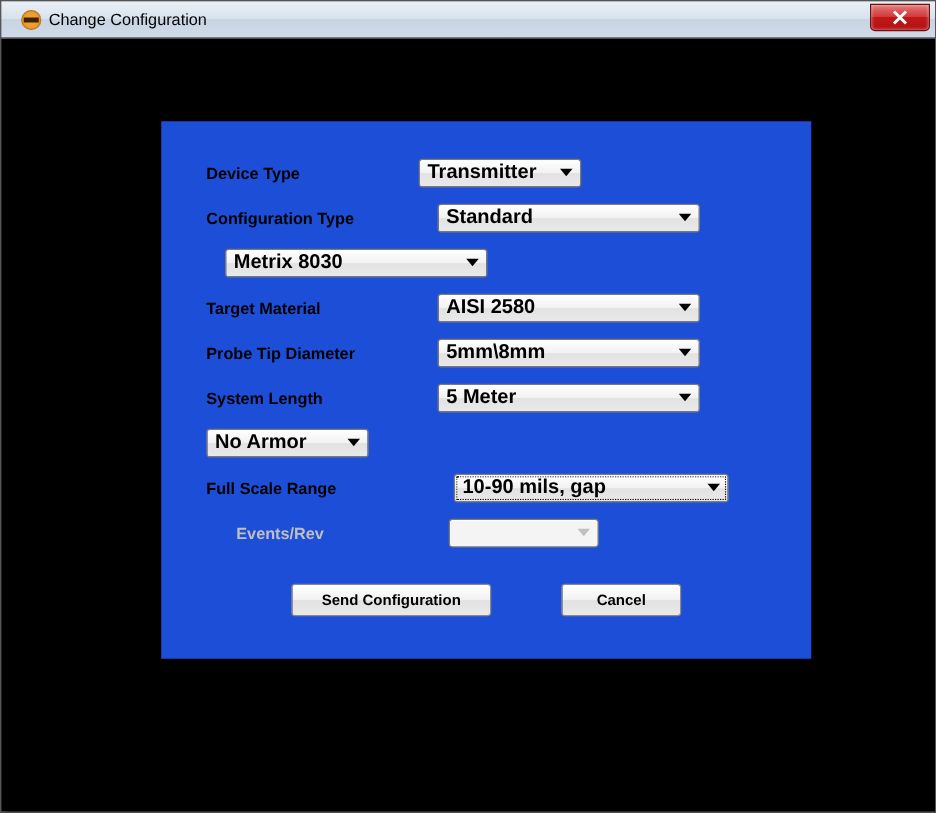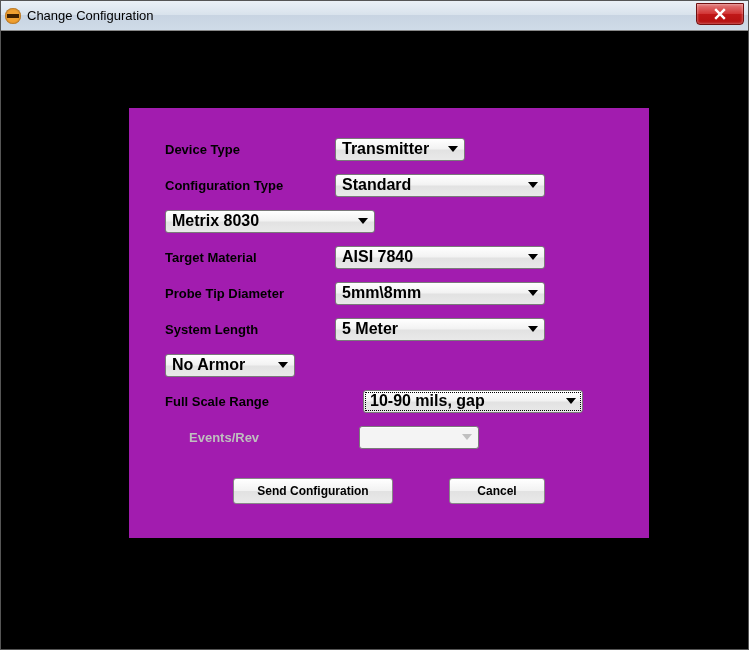--- a/index.html
+++ b/index.html
@@ -17,21 +17,21 @@
     height: 650px;
     background: #000;
     border: 1px solid #555;
     position: relative;
   }
   .titlebar {
     height: 30px;
     background: linear-gradient(to bottom, #eaf0f6, #d8e2ec 49%, #c8d4e2 50%, #cfdbe8);
     display: flex;
     align-items: center;
-    padding: 0 4px;
+    padding: 0 16px;
     position: relative;
     border-bottom: 1px solid #888;
   }
   .titlebar .app-icon {
     width: 16px;
     height: 16px;
     background: #f0a030;
     border-radius: 50%;
     margin-right: 6px;
     position: relative;
@@ -75,23 +75,23 @@
   }
   .inner-frame {
     width: 100%;
     height: 100%;
     background: #000;
     position: relative;
   }
   .white-panel {
     position: absolute;
     left: 106px;
-    top: 55px;
+    top: 44px;
     width: 520px;
-    background: #a21caf;
+    background: #1d4ed8;
     padding: 28px 36px 34px 36px;
   }
   .form-row {
     display: flex;
     align-items: center;
     margin-bottom: 10px;
     height: 26px;
   }
   .form-row .label {
     width: 170px;
@@ -130,21 +130,21 @@
   }
   .select.disabled {
     background: #f4f4f4;
     color: #bfbfbf;
     cursor: default;
   }
   .select.disabled .arrow {
     border-top-color: #c0c0c0;
   }
   .select.w-sm { width: 130px; }
-  .select.w-lg { width: 210px; }
+  .select.w-lg { width: 210px; margin-left: 15px; }
   .select.w-md { width: 130px; }
   .select.w-disabled { width: 120px; }
   .select.w-lg2 { width: 220px; }
   .select.focused {
     outline: 1px dotted #000;
     outline-offset: -3px;
     margin-left: 28px;
   }
   .button-row {
     margin-top: 28px;
@@ -215,21 +215,21 @@
         <div class="form-row">
           <div class="select w-lg">
             <span>Metrix 8030</span>
             <span class="arrow"></span>
           </div>
         </div>
 
         <div class="form-row">
           <span class="label">Target Material</span>
           <div class="select w-lg">
-            <span>AISI 7840</span>
+            <span>AISI 2580</span>
             <span class="arrow"></span>
           </div>
         </div>
 
         <div class="form-row">
           <span class="label">Probe Tip Diameter</span>
           <div class="select w-lg">
             <span>5mm\8mm</span>
             <span class="arrow"></span>
           </div>

